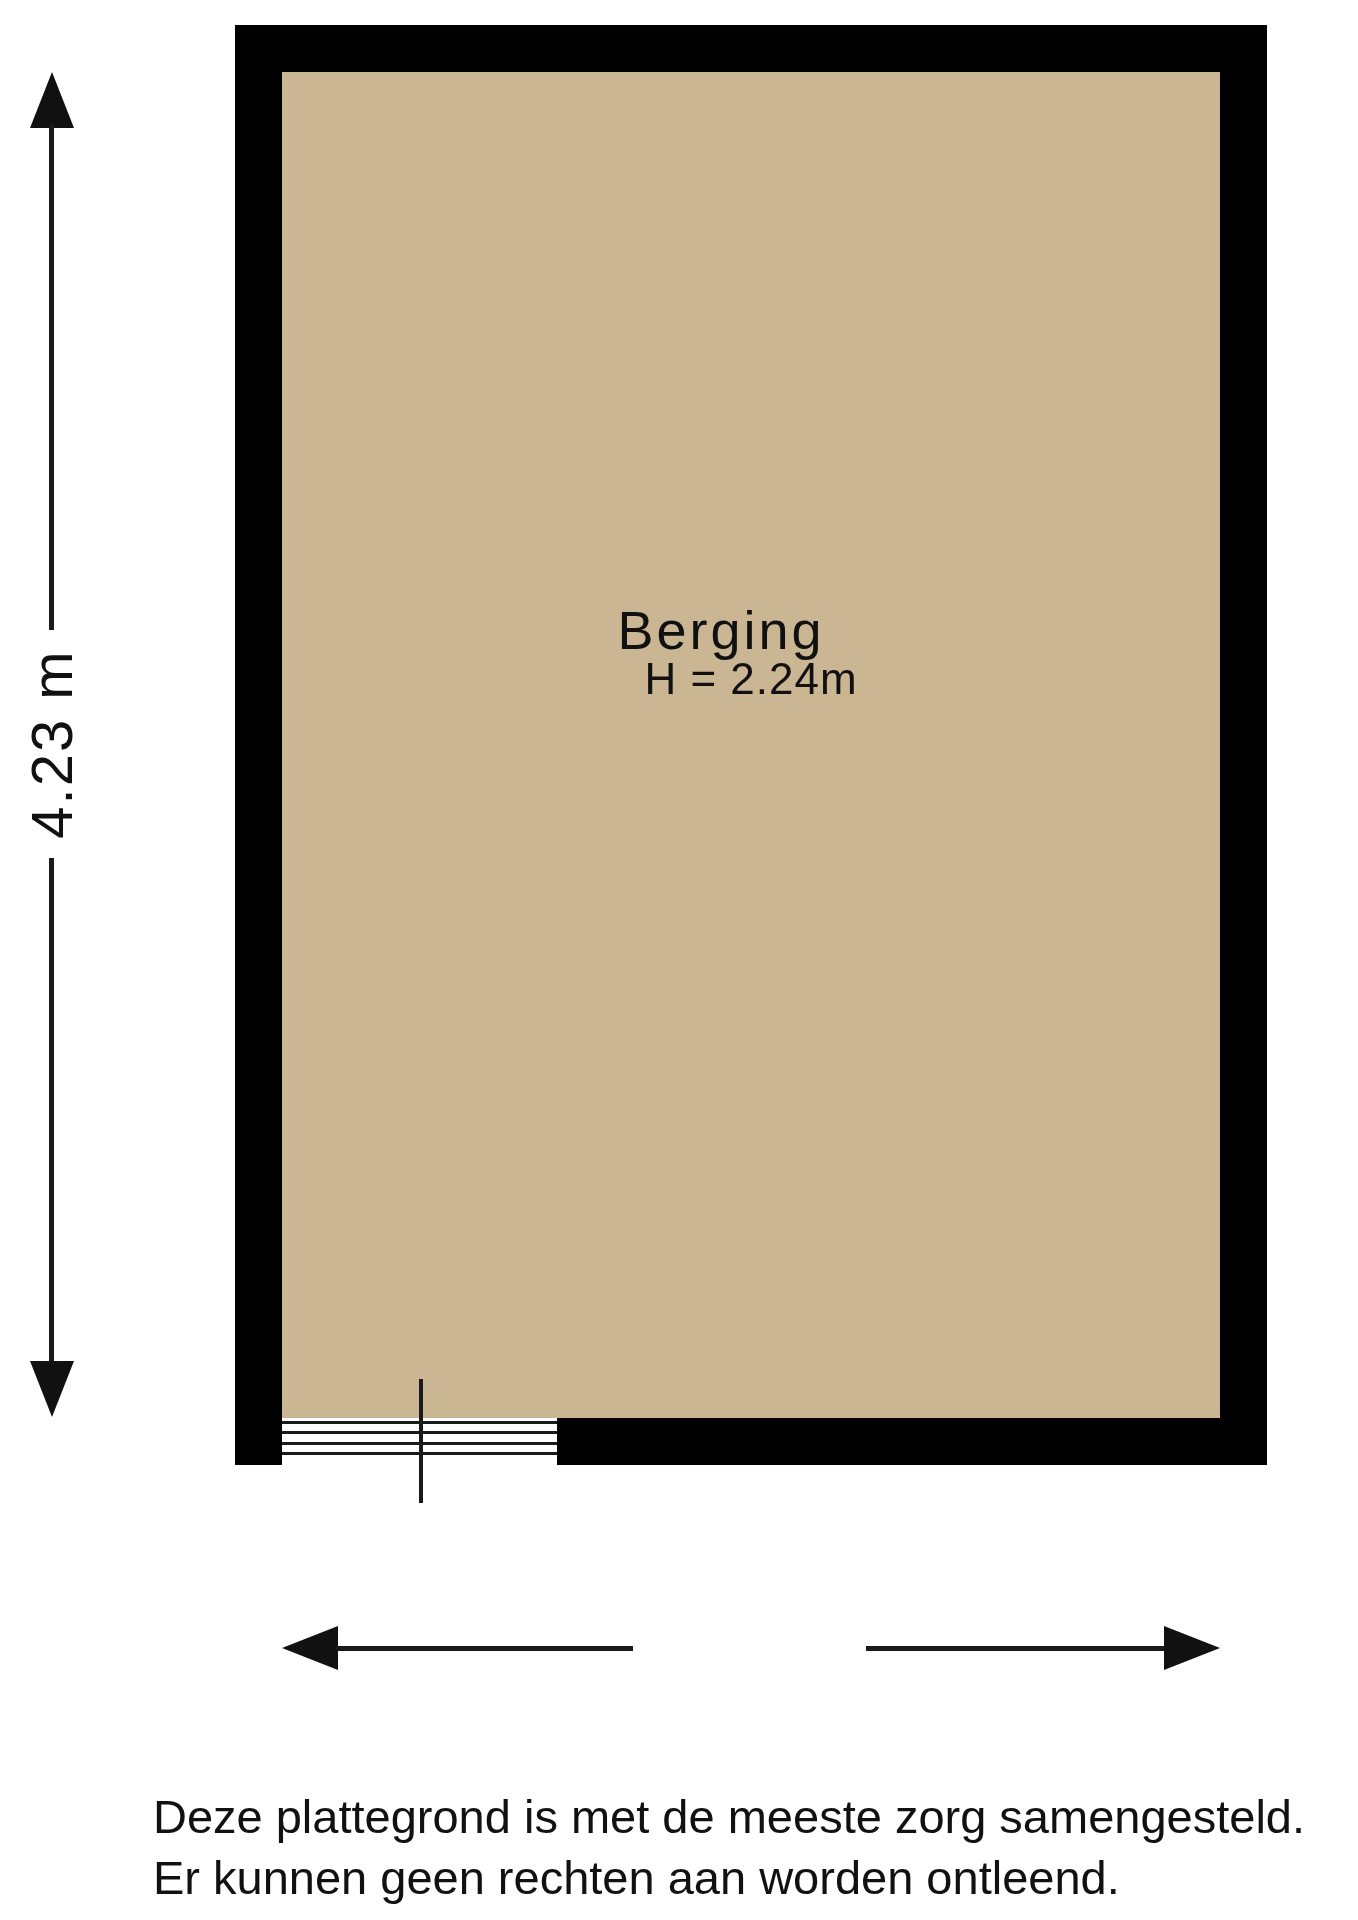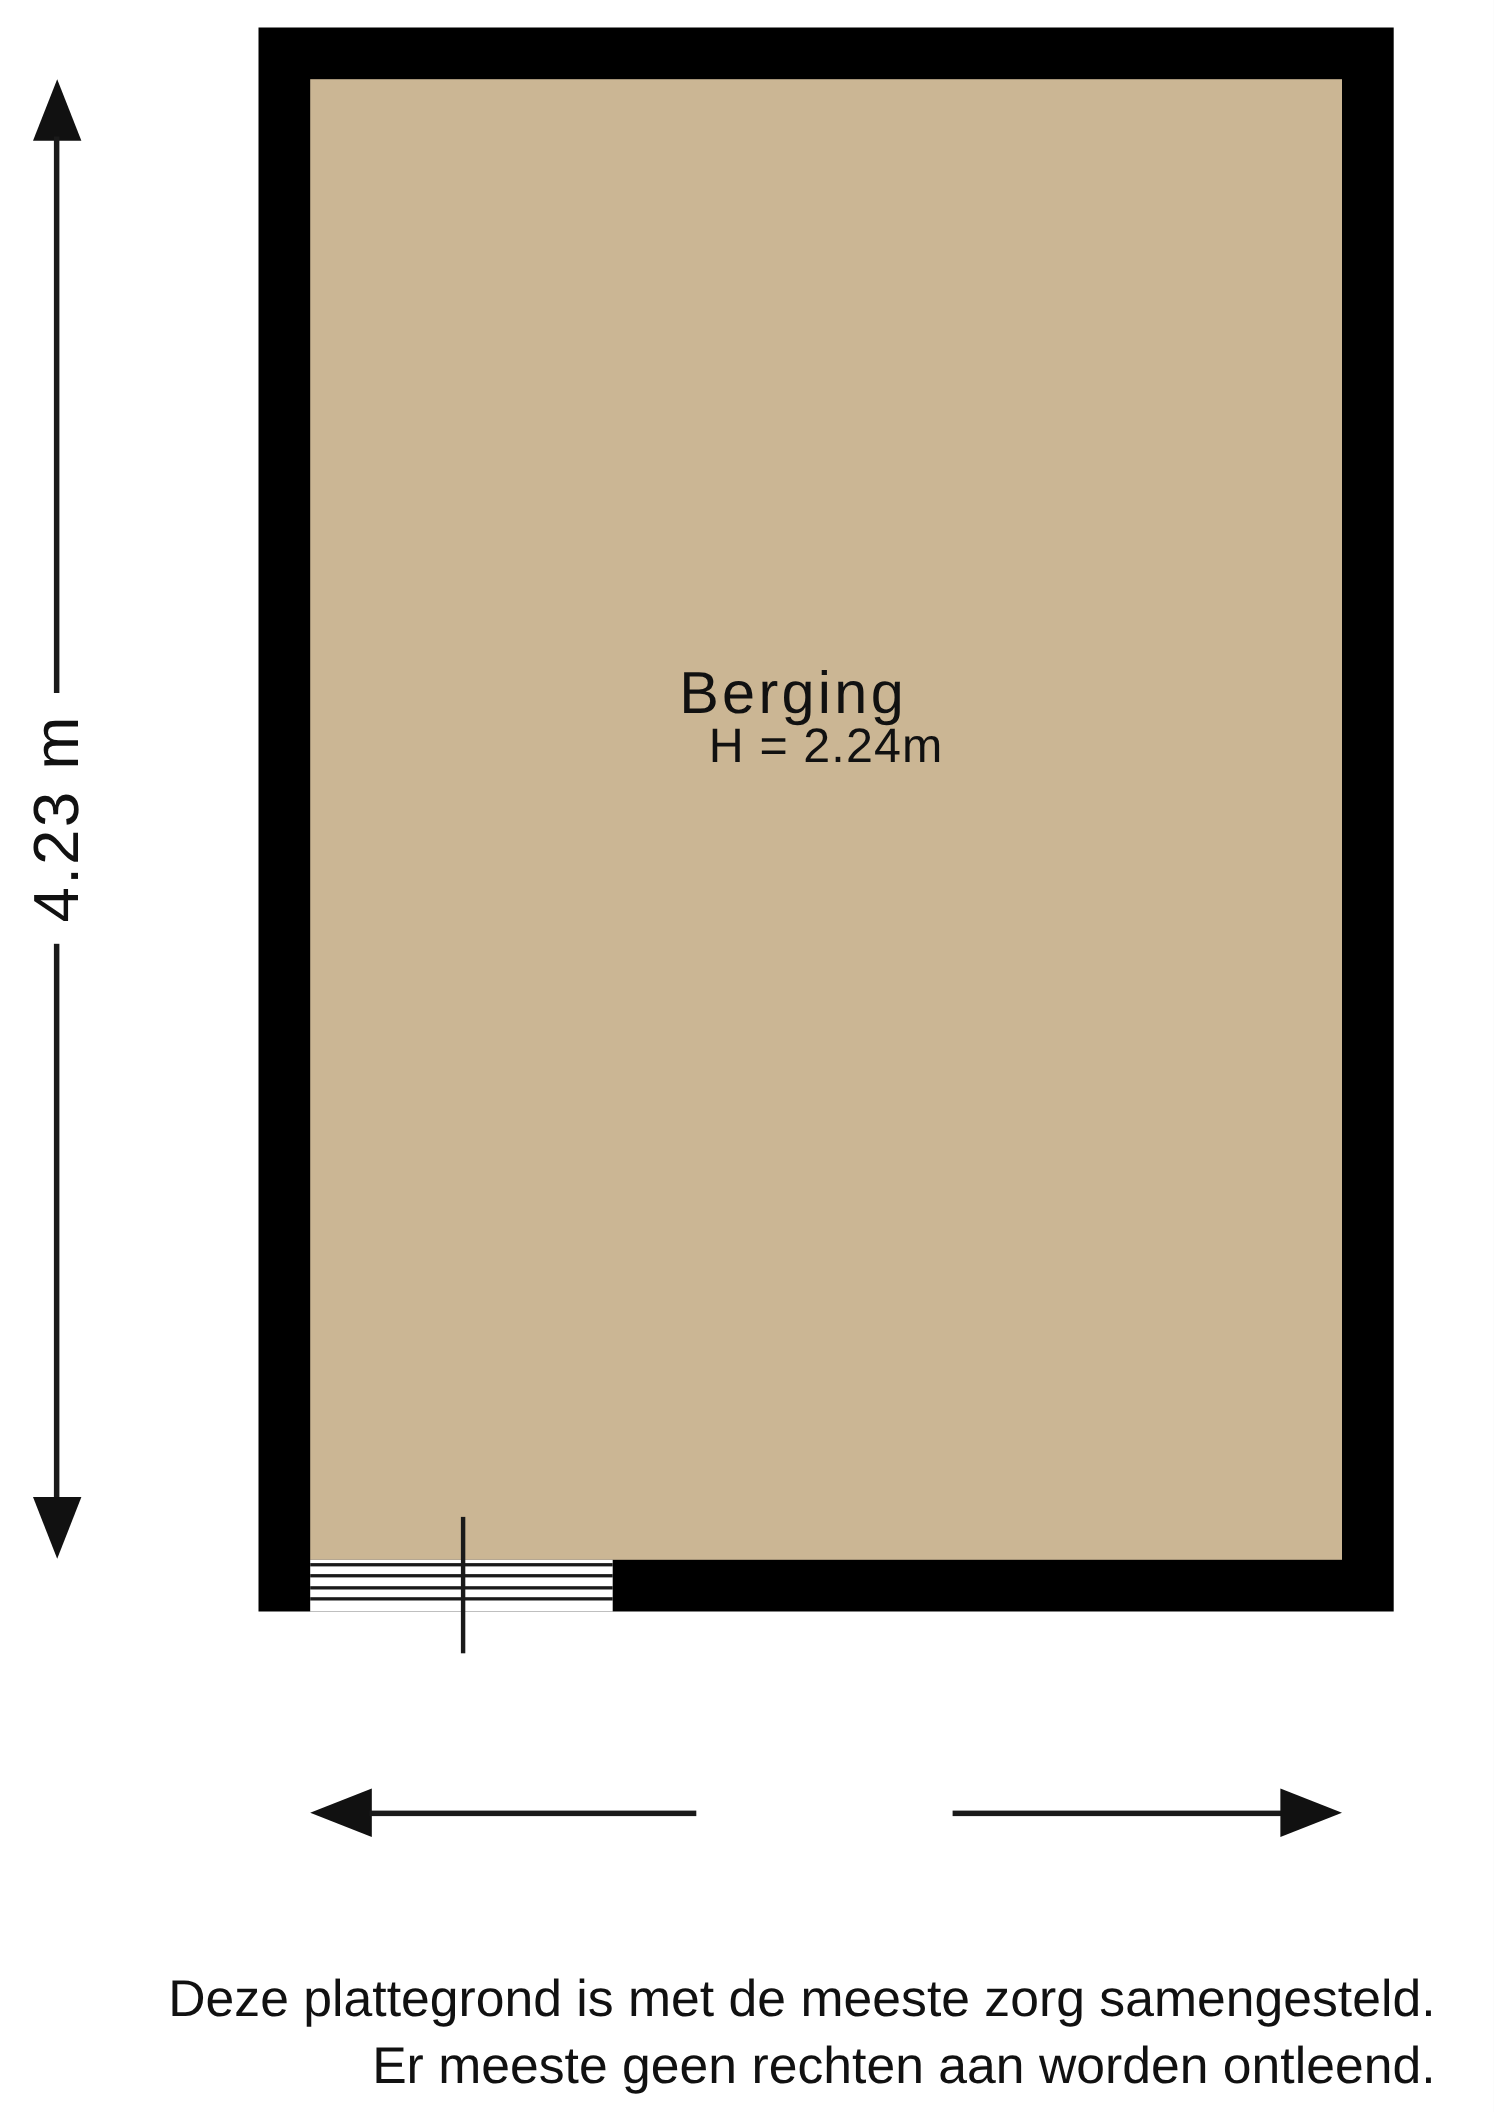--- a/index.html
+++ b/index.html
@@ -112,21 +112,21 @@
     transform: translate(-50%, -50%);
     font-size: 58px;
     letter-spacing: 2px;
     white-space: nowrap;
   }
 
   
   .disclaimer {
     left: 729px; top: 1786px;
     transform: translateX(-50%);
-    text-align: right;
+    text-align: left;
     font-size: 47px;
     line-height: 61px;
     color: #111111;
     white-space: nowrap;
   }
 </style>
 </head>
 <body>
 
 <div class="canvas">
@@ -152,16 +152,16 @@
   </div>
   <div class="abs door-center-line" style="background: rgb(26, 26, 26);"></div>
 
   <div class="abs hdim-arrow-left"></div>
   <div class="abs dim-line hdim-line-1" style="background: rgb(26, 26, 26);"></div>
   <div class="abs dim-line hdim-line-2" style="background: rgb(26, 26, 26);"></div>
   <div class="abs hdim-arrow-right"></div>
 
   <div class="abs disclaimer">
     <div>Deze plattegrond is met de meeste zorg samengesteld.</div>
-    <div>Er meeste geen rechten aan worden ontleend.</div>
+    <div>Er kunnen geen rechten aan worden ontleend.</div>
   </div>
 
 </div>
 
 </body></html>

